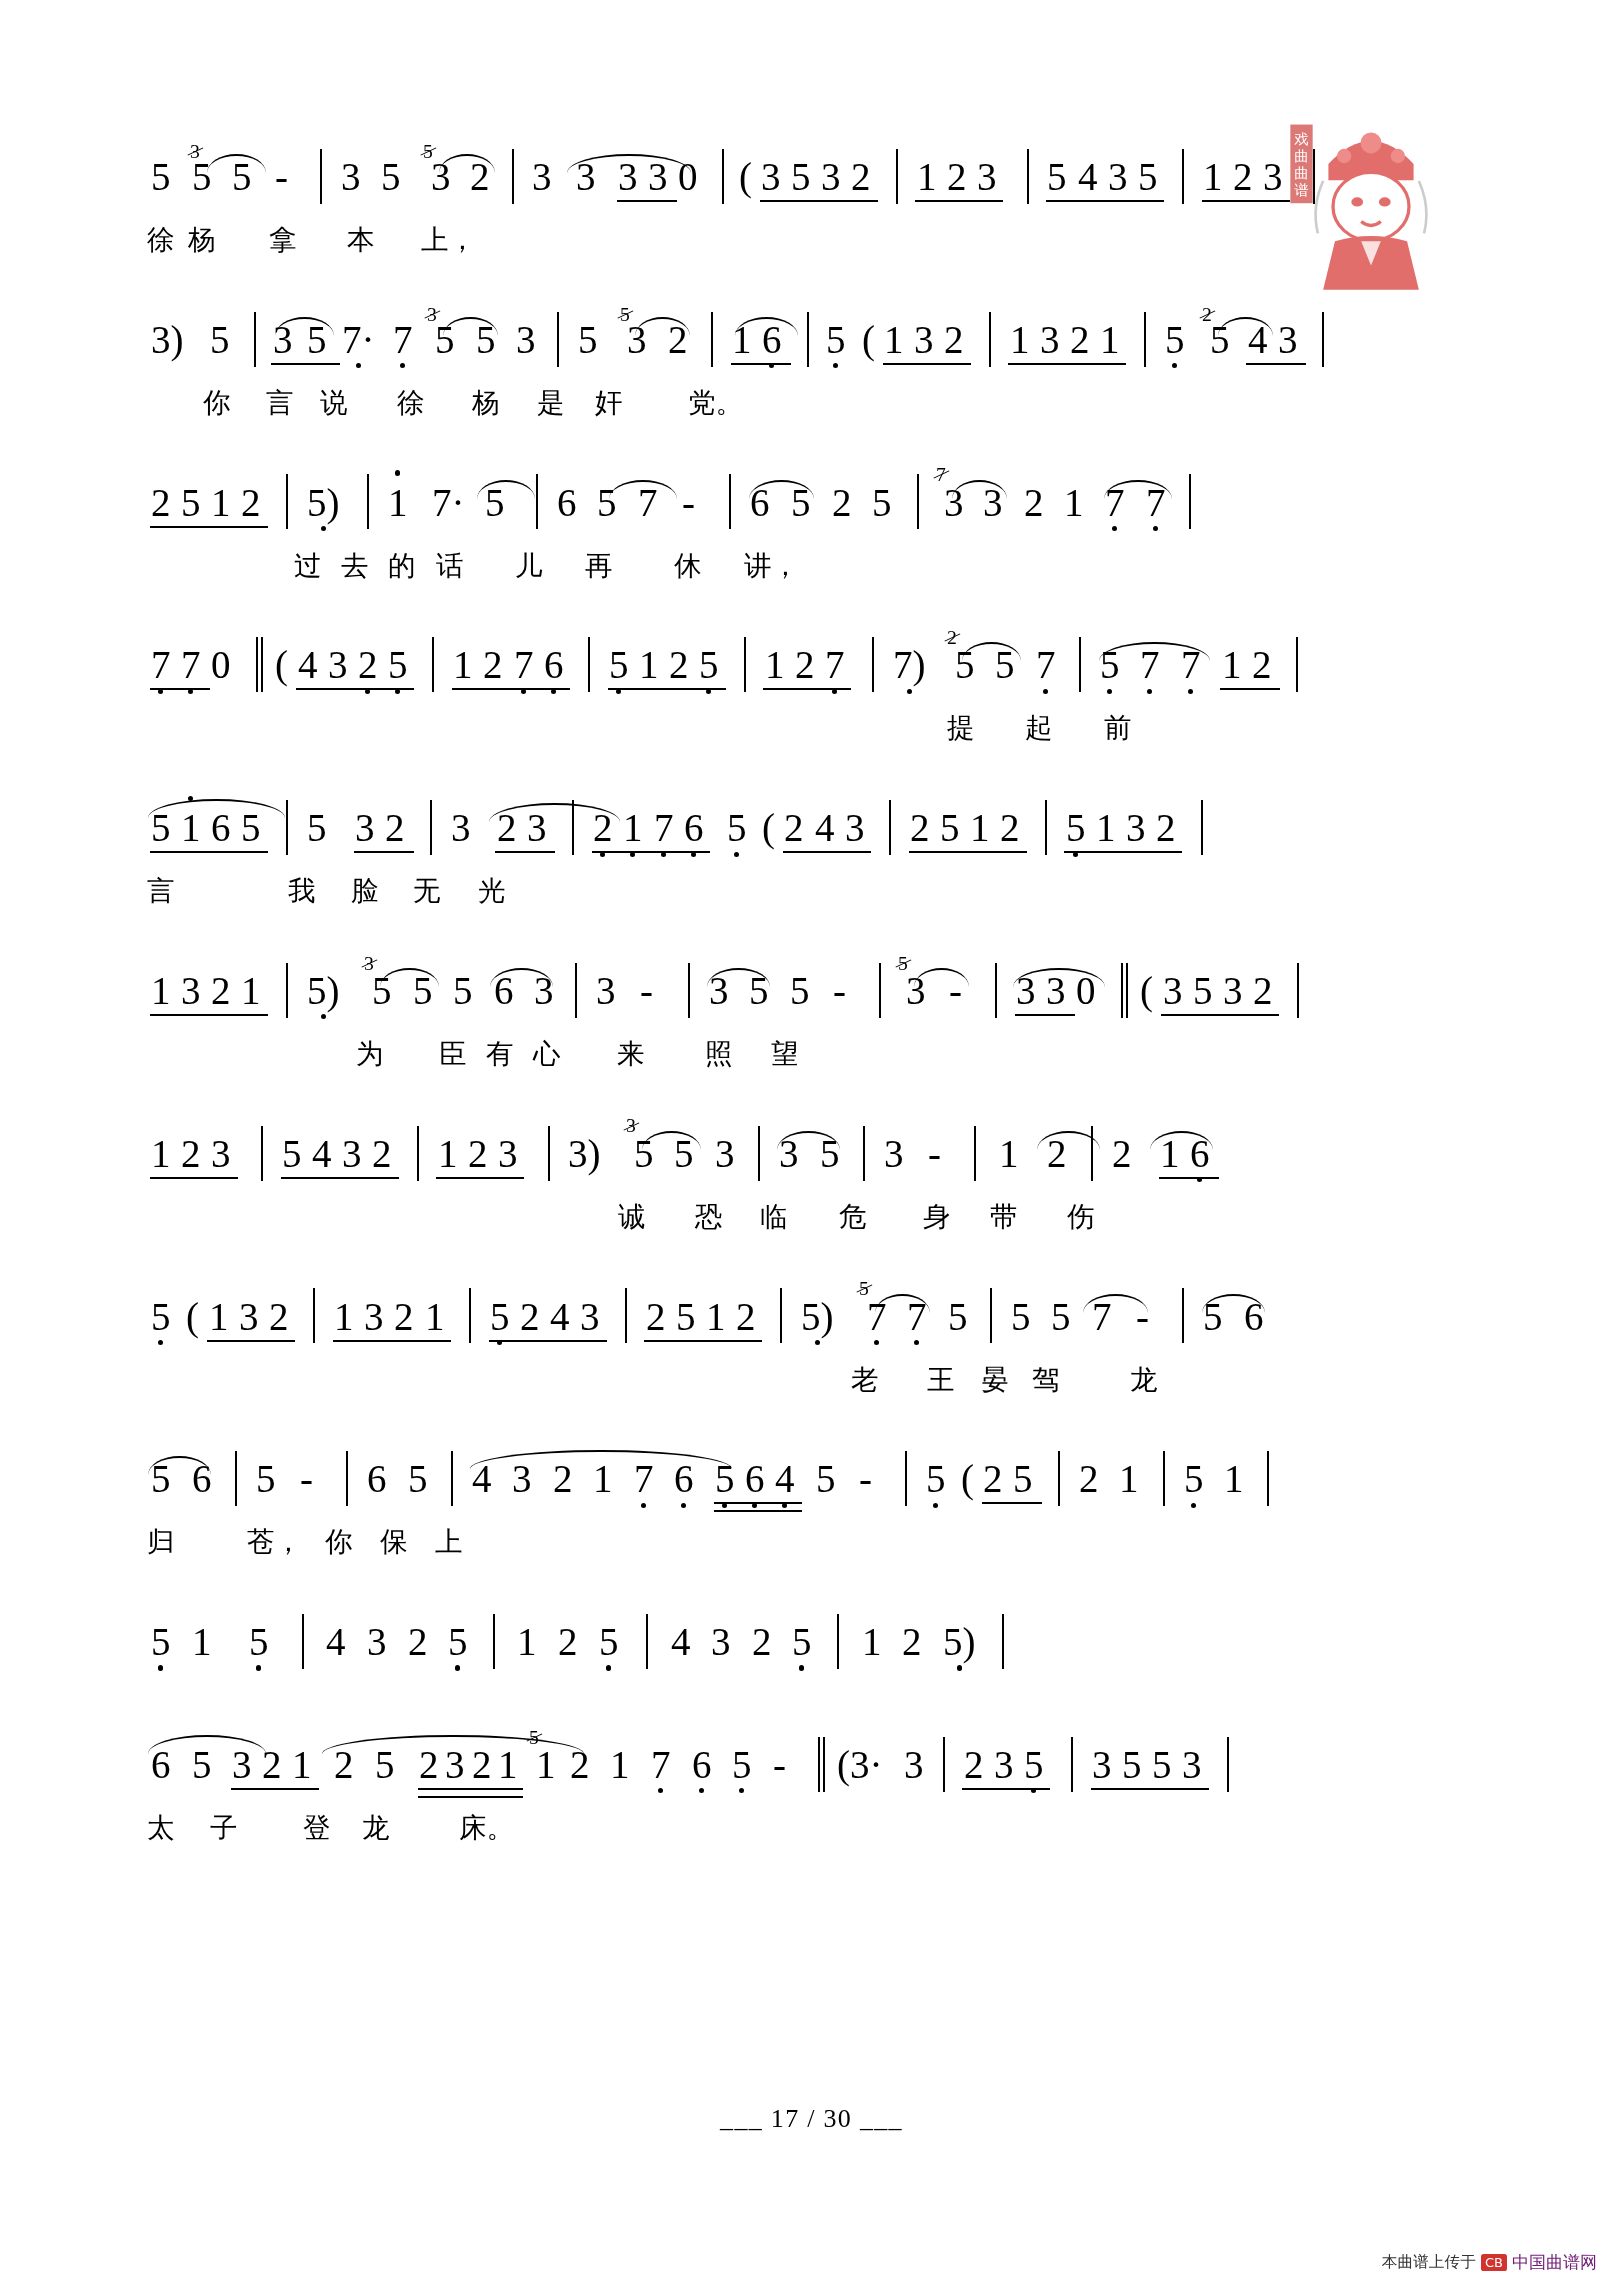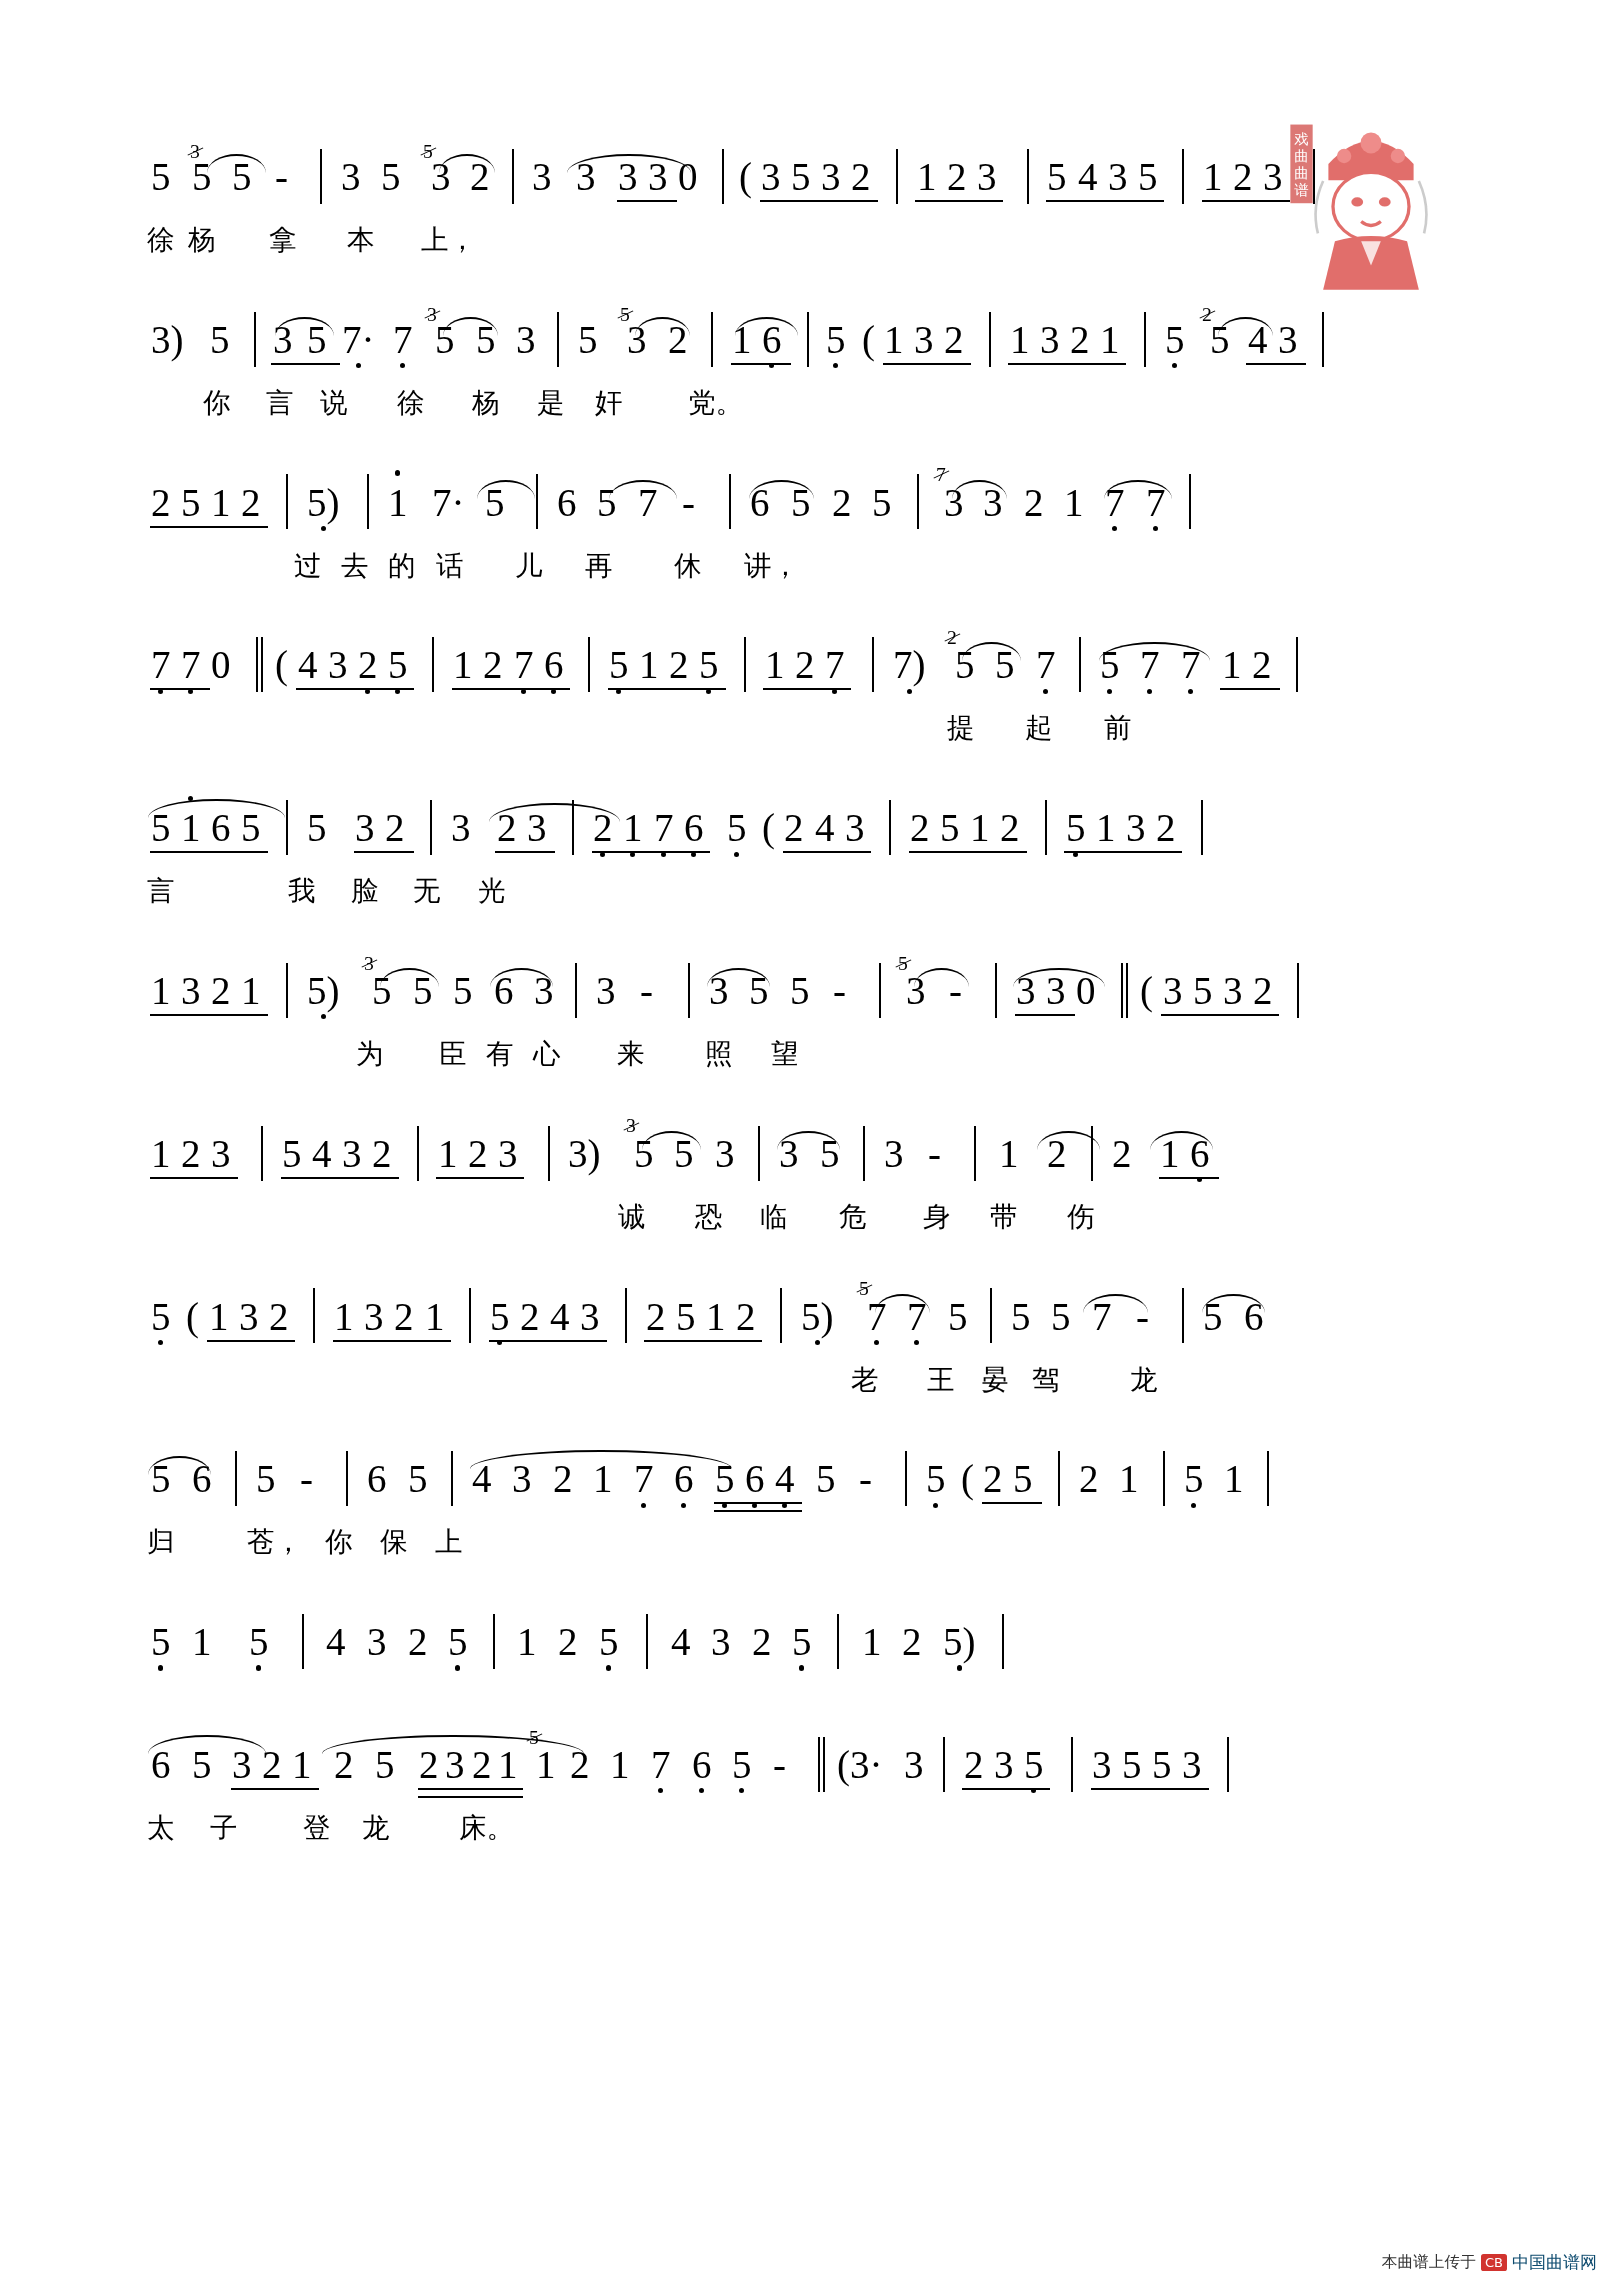--- a/index.html
+++ b/index.html
@@ -178,21 +178,21 @@
   .cb-badge {
     display: inline-block;
     background: #d1342f;
     color: #fff;
     font-size: 13px;
     padding: 1.3px 3.9px;
     border-radius: 2.6px;
     font-family: "DejaVu Sans", sans-serif;
   }
   .cb-text {
-    color: #0c4a6e;
+    color: #701a75;
     font-size: 17px;
     font-family: "DejaVu Sans", sans-serif;
   }
 </style>
 </head>
 <body>
 
 <div class="page">
 
   <div class="stamp">
@@ -798,20 +798,25 @@
         <span class="lytok" style="left:-3.9px;">太</span>
         <span class="lytok" style="left:59px;">子</span>
         <span class="lytok" style="left:152px;">登</span>
         <span class="lytok" style="left:211px;">龙</span>
         <span class="lytok" style="left:308px;">床。</span>
       </div>
     </div>
 
   </div>
 
+  <div class="pagenum">
+    <span>___</span>
+    <span>17 / 30</span>
+    <span>___</span>
+  </div>
 
   <div class="footer-credit">
     <span>本曲谱上传于</span>
     <span class="cb-badge">CB</span>
     <span class="cb-text">中国曲谱网</span>
   </div>
 
 </div>
 
 

